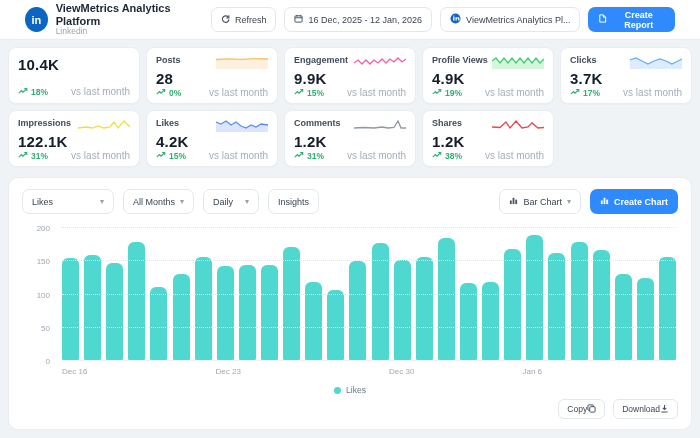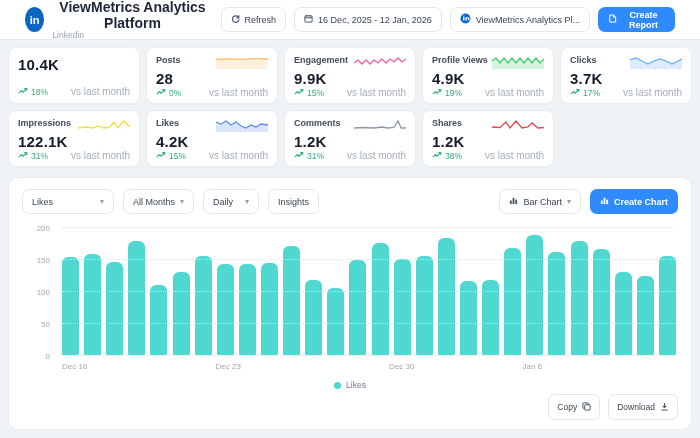--- a/index.html
+++ b/index.html
@@ -5,39 +5,39 @@
   * { margin:0; padding:0; box-sizing:border-box; }
   html,body { width:700px; height:438px; overflow:hidden; }
   body { background:#f0f3f6; font-family:"Liberation Sans", sans-serif; color:#1c2636; }
 
   
   .header { height:40px; background:#fff; border-bottom:1px solid #e8ebef;
             display:flex; align-items:center; padding:0 25px; gap:8px; }
   .logo { width:25px; height:25px; border-radius:50%; background:#0a66c2; color:#fff;
           font-size:11px; font-weight:bold; display:flex; align-items:center; justify-content:center; }
   .titles { display:flex; flex-direction:column; line-height:1.15; margin-right:auto; }
-  .title { font-size:14px; font-weight:bold; color:#1c2636;text-align:center; }
+  .title { font-size:11px; font-weight:bold; color:#1c2636; }
   .subtitle { font-size:8.5px; color:#9aa5b2; }
   .chip { height:25px; background:#fff; border:1px solid #e3e7ec; border-radius:7px;
           display:inline-flex; align-items:center; gap:5px; padding:0 9px;
           font-size:9px; color:#3a4553; cursor:pointer; white-space:nowrap; }
   .chip svg { flex:0 0 auto; }
   .btn-primary { height:25px; border:none; border-radius:7px; background:#2f8bfd; color:#fff;
                  display:inline-flex; align-items:center; gap:5px; padding:0 10px;
                  font-size:9px; font-weight:bold; cursor:pointer; font-family:inherit; }
 
   
   .stats-grid { display:grid; grid-template-columns:repeat(5,1fr); gap:6px; margin:7px 8px 0 8px; }
   .stat-card { background:#fff; border:1px solid #e9edf1; border-radius:8px; height:57px;
                padding:7px 9px 6px 9px; display:flex; flex-direction:column; box-shadow:0 1px 1px rgba(20,30,50,.02); }
   .stat-top { display:flex; justify-content:space-between; align-items:flex-start; }
   .stat-label { font-size:9px; color:#414c5b; font-weight:bold; }
   .stat-value { font-size:15px; font-weight:bold; color:#141d2b; margin-top:1px; letter-spacing:.2px; }
   .stat-bottom { display:flex; justify-content:space-between; align-items:center; margin-top:auto; }
-  .stat-trend { display:flex; align-items:center; gap:3px; font-size:8.5px; font-weight:normal; color:#2fae74; }
+  .stat-trend { display:flex; align-items:center; gap:3px; font-size:8.5px; font-weight:bold; color:#2fae74; }
   .stat-compare { font-size:10px; color:#a6aeb9; }
 
   
   .panel { background:#fff; border:1px solid #e9edf1; border-radius:10px; margin:10px 8px 8px 8px;
            padding:11px 13px 9px 13px; height:253px; display:flex; flex-direction:column; }
   .controls { display:flex; align-items:center; gap:9px; }
   .select { justify-content:space-between; min-width:56px; }
   .select-metric { width:92px; }
   .chev { color:#97a1ad; font-size:8px; line-height:1; }
   .controls .spacer { flex:1; }
@@ -53,22 +53,22 @@
           justify-content:space-between; align-items:flex-end; }
   .bar { width:17px; background:#4fd8d0; border-radius:6px 6px 3px 3px; cursor:pointer; }
   .x-labels { position:absolute; left:40px; right:2px; bottom:0; height:12px; }
   .x-label { position:absolute; font-size:8px; color:#a0a8b3; white-space:nowrap; }
 
   .legend { display:flex; justify-content:center; align-items:center; gap:5px; margin-top:9px; }
   .legend-dot { width:7px; height:7px; border-radius:50%; background:#4fd8d0; }
   .legend-label { font-size:8.5px; color:#6b7684; }
 
   .panel-footer { display:flex; justify-content:flex-end; gap:8px; margin-top:4px; }
-  .mini-btn { height:26px; background:#fff; border:1px solid #e3e7ec; border-radius:6px;
-              display:inline-flex; align-items:center; gap:5px; padding:7px 8px;
+  .mini-btn { height:20px; background:#fff; border:1px solid #e3e7ec; border-radius:6px;
+              display:inline-flex; align-items:center; padding:7px 8px;
               font-size:8.5px; color:#3a4553; cursor:pointer; font-family:inherit; }
 </style>
 </head>
 <body>
 
 <div class="header">
   <div class="logo">in</div>
   <div class="titles">
     <span class="title">ViewMetrics Analytics Platform</span>
     <span class="subtitle">Linkedin</span>

